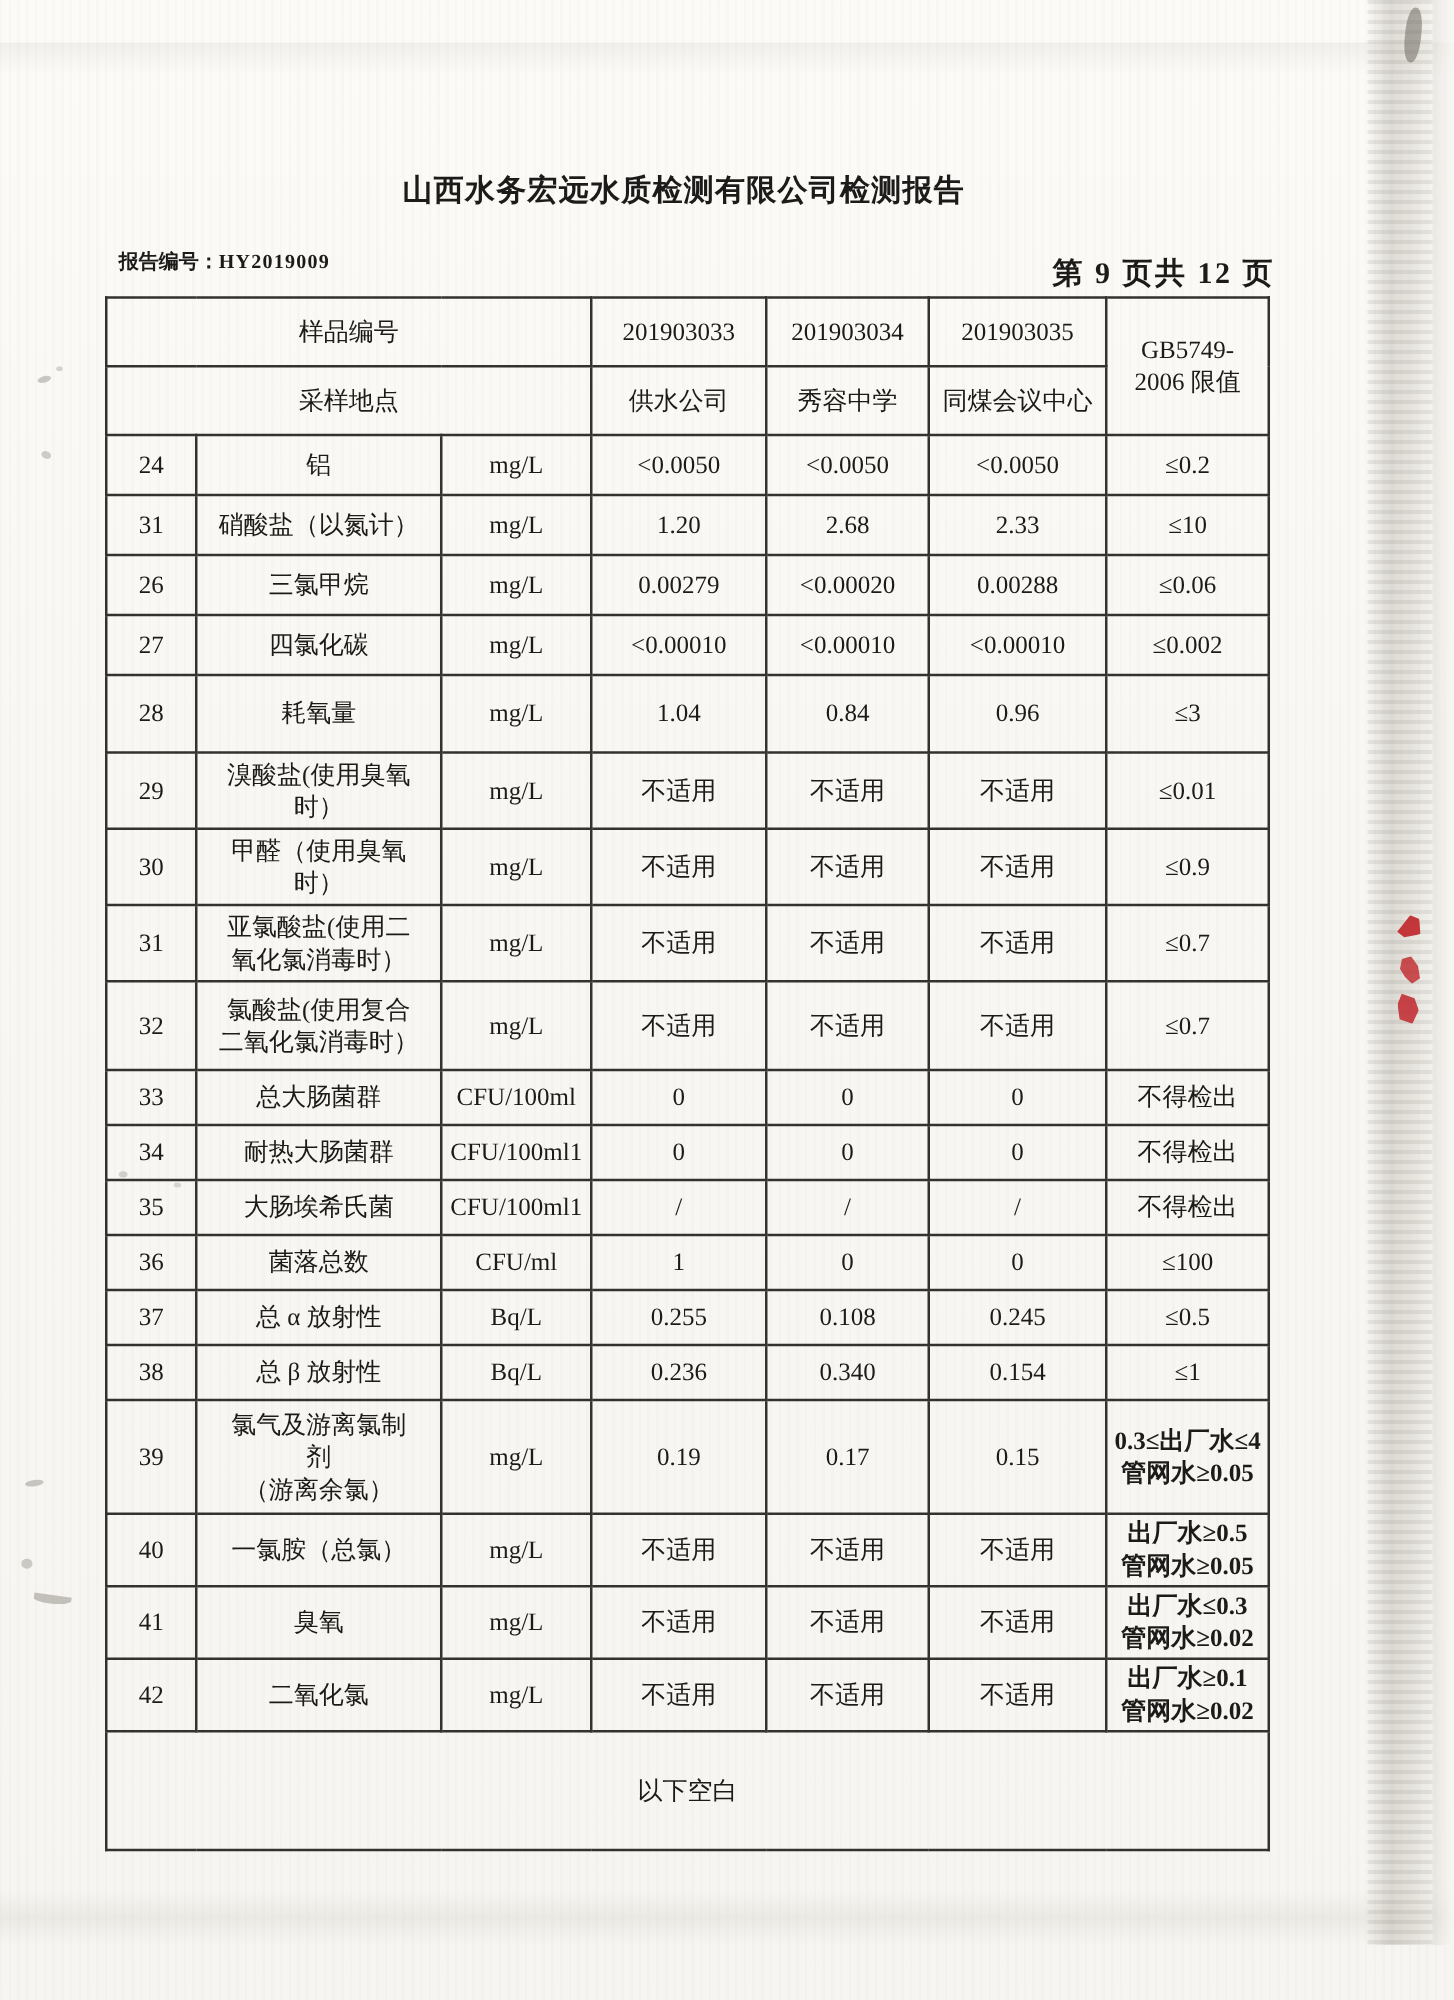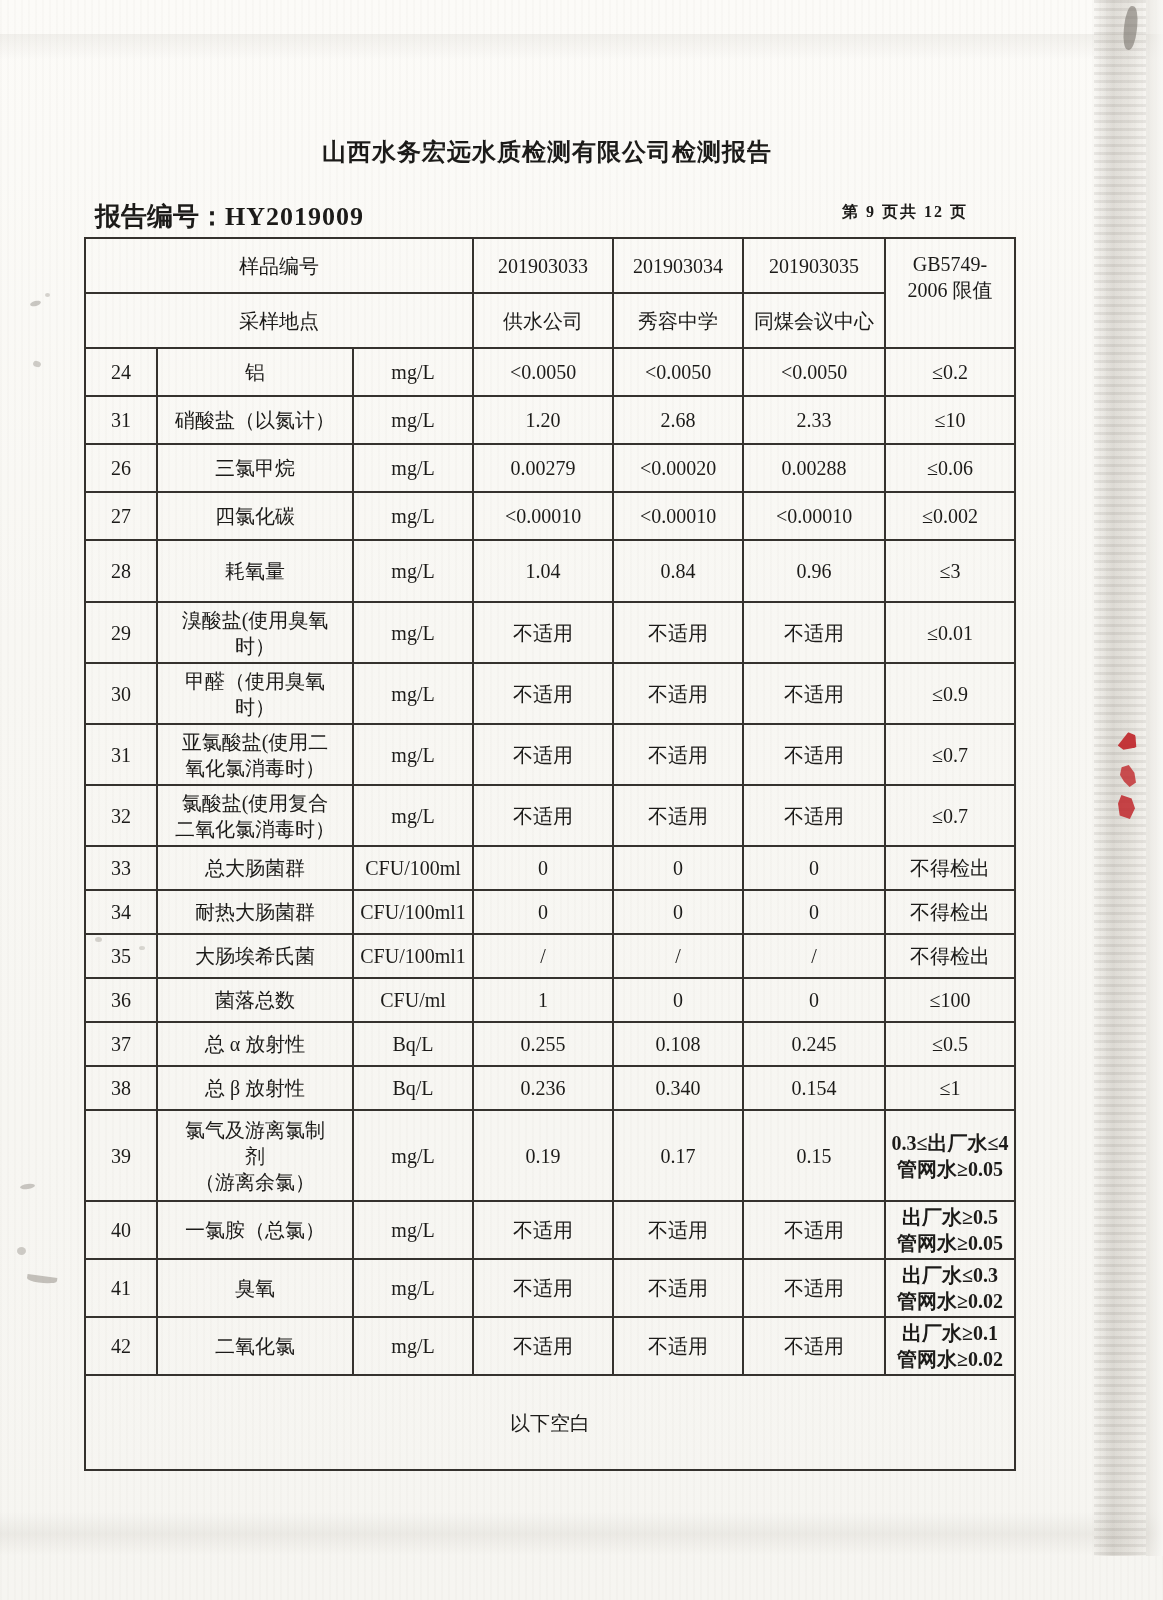--- a/index.html
+++ b/index.html
@@ -44,40 +44,40 @@
   .p4{ left:95px; top:937px; width:7px; height:5px; opacity:.35; }
   .p5{ left:139px; top:946px; width:6px; height:4px; opacity:.3; }
   .p6{ left:20px; top:1184px; width:15px; height:5px; opacity:.45; transform:rotate(-8deg); }
   .p7{ left:17px; top:1247px; width:9px; height:8px; opacity:.4; }
   .p8{ left:27px; top:1276px; width:30px; height:7px; opacity:.5; border-radius:0 0 60% 40%; transform:rotate(8deg); }
 
   .title{
     position:absolute; left:0; top:136px; width:1094px;
     text-align:center; font-size:24px; font-weight:700; letter-spacing:1px;
   }
-  .meta-report{ position:absolute; left:95px; top:199px; font-size:26px; font-weight:700; }
+  .meta-report{ position:absolute; left:95px; top:199px; font-size:16px; font-weight:700; }
   .meta-report .num{ font-weight:700; letter-spacing:1px; }
-  .meta-page{ position:absolute; left:842px; top:202px; font-size:16px; font-weight:700; letter-spacing:2px; }
+  .meta-page{ position:absolute; left:842px; top:202px; font-size:24px; font-weight:700; letter-spacing:2px; }
 
   table.report{
     position:absolute; left:84px; top:237px; width:930px;
     border-collapse:collapse; table-layout:fixed;
   }
   table.report td{
     border:2px solid #35322e;
     text-align:center; vertical-align:middle;
     font-size:20px; line-height:1.3; padding:2px 2px;
     overflow:hidden;
   }
   tr.hh{ height:55px; }
   td.c-name{ text-align:left; padding-left:13px; white-space:pre-line; }
   td.c-unit{ font-size:17px; letter-spacing:0; }
   td.c-limit-small{ font-size:14.5px; white-space:pre-line; line-height:1.5; font-weight:600; }
   td.limit-head{ font-size:20px; }
-  td.limit-head .lh-wrap{ display:flex; flex-direction:column; justify-content:flex-start; height:96px; padding:6px 0; }
+  td.limit-head .lh-wrap{ display:flex; flex-direction:column; justify-content:center; height:96px; padding:6px 0; }
   td.footer-cell{ text-align:left; vertical-align:top; padding:10px 12px; font-size:20px; }
 </style>
 </head>
 <body>
 
 <div class="band top"></div>
 <div class="band bottom"></div>
 <div class="edge-strip"></div>
 <div class="edge-strip-outer"></div>
 <div class="edge-dark-top"></div>
@@ -197,21 +197,21 @@
       <tr style="height: 61px;">
         <td>31</td>
         <td class="c-name">亚氯酸盐(使用二
 氧化氯消毒时）</td>
         <td class="c-unit">mg/L</td>
         <td>不适用</td>
         <td>不适用</td>
         <td>不适用</td>
         <td>≤0.7</td>
       </tr>
-      <tr style="height: 61px;">
+      <tr style="height: 71px;">
         <td>32</td>
         <td class="c-name">氯酸盐(使用复合
 二氧化氯消毒时）</td>
         <td class="c-unit">mg/L</td>
         <td>不适用</td>
         <td>不适用</td>
         <td>不适用</td>
         <td>≤0.7</td>
       </tr>
       <tr style="height: 44px; margin-left: 30px;">

